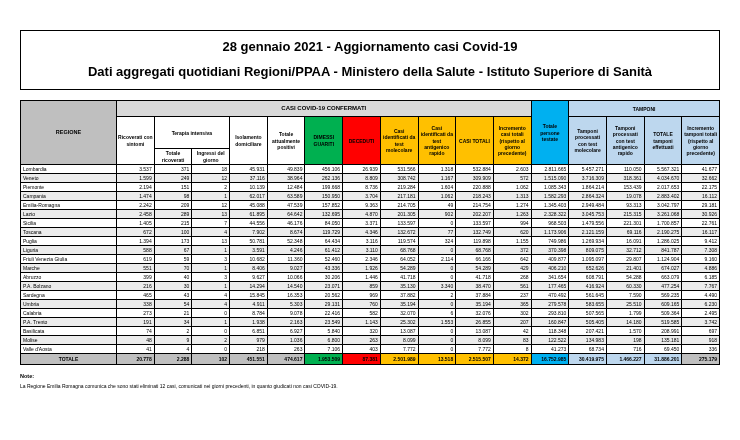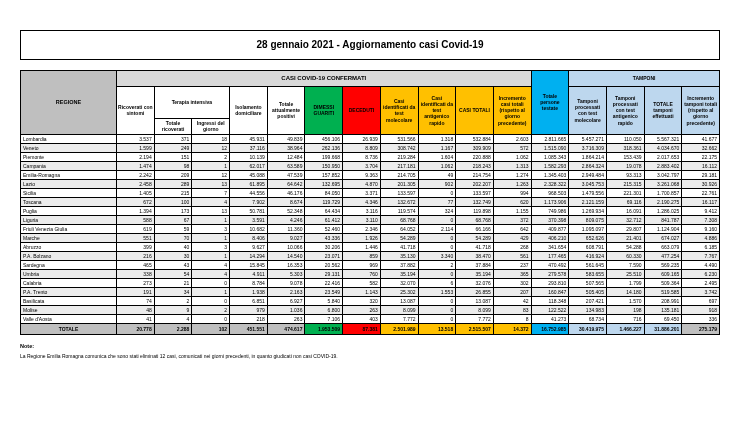--- a/index.html
+++ b/index.html
@@ -1,20 +1,20 @@
 <!DOCTYPE html>
 <html><head>
 <meta charset="utf-8">
 <style>
   html,body{margin:0;padding:0;background:#fff;}
   .page{position:relative;width:740px;height:440px;background:#ffffff;overflow:hidden;
         font-family:"Liberation Sans",sans-serif;color:#000;}
   .content{position:absolute;left:20px;top:30px;width:700px;}
   .title-box{border:1px solid #000;padding:4px 2px 5px 2px;text-align:center;}
-  .title-line{font-size:10px;font-weight:bold;line-height:1.9;}
+  .title-line{font-size:13px;font-weight:bold;line-height:1.9;}
   table{border-collapse:collapse;table-layout:fixed;width:700px;margin-top:10px;}
   col.region-col{width:96px;}
   th,td{border:1px solid #000;padding:0;overflow:hidden;}
   th{font-size:5px;font-weight:bold;text-align:center;vertical-align:middle;line-height:1.25;padding:1px;}
   td{font-size:5px;text-align:right;padding:1px 2px;white-space:nowrap;}
   td.region{text-align:left;padding-left:2px;}
   tr.stripe td{background:#ececec;}
   .hdr-region{background:#bfbfbf;font-size:5.5px;}
   .hdr-banner{background:#d9d9d9;font-size:6px;height:13px;}
   .hdr-white{background:#ffffff;}
@@ -34,20 +34,21 @@
   .notes-text{font-size:5px;margin-top:4px;}
 </style>
 </head>
 <body>
 
 <div class="page">
   <div class="content">
 
     <div class="title-box">
       <div class="title-line">28 gennaio 2021 - Aggiornamento casi Covid-19</div>
+      <div class="title-line">Dati aggregati quotidiani Regioni/PPAA - Ministero della Salute - Istituto Superiore di Sanità</div>
     </div>
 
     <table>
       <colgroup>
         <col class="region-col">
           <col span="16">
       </colgroup>
       <thead>
         <tr>
           <th class="hdr-region" rowspan="3">REGIONE</th>

